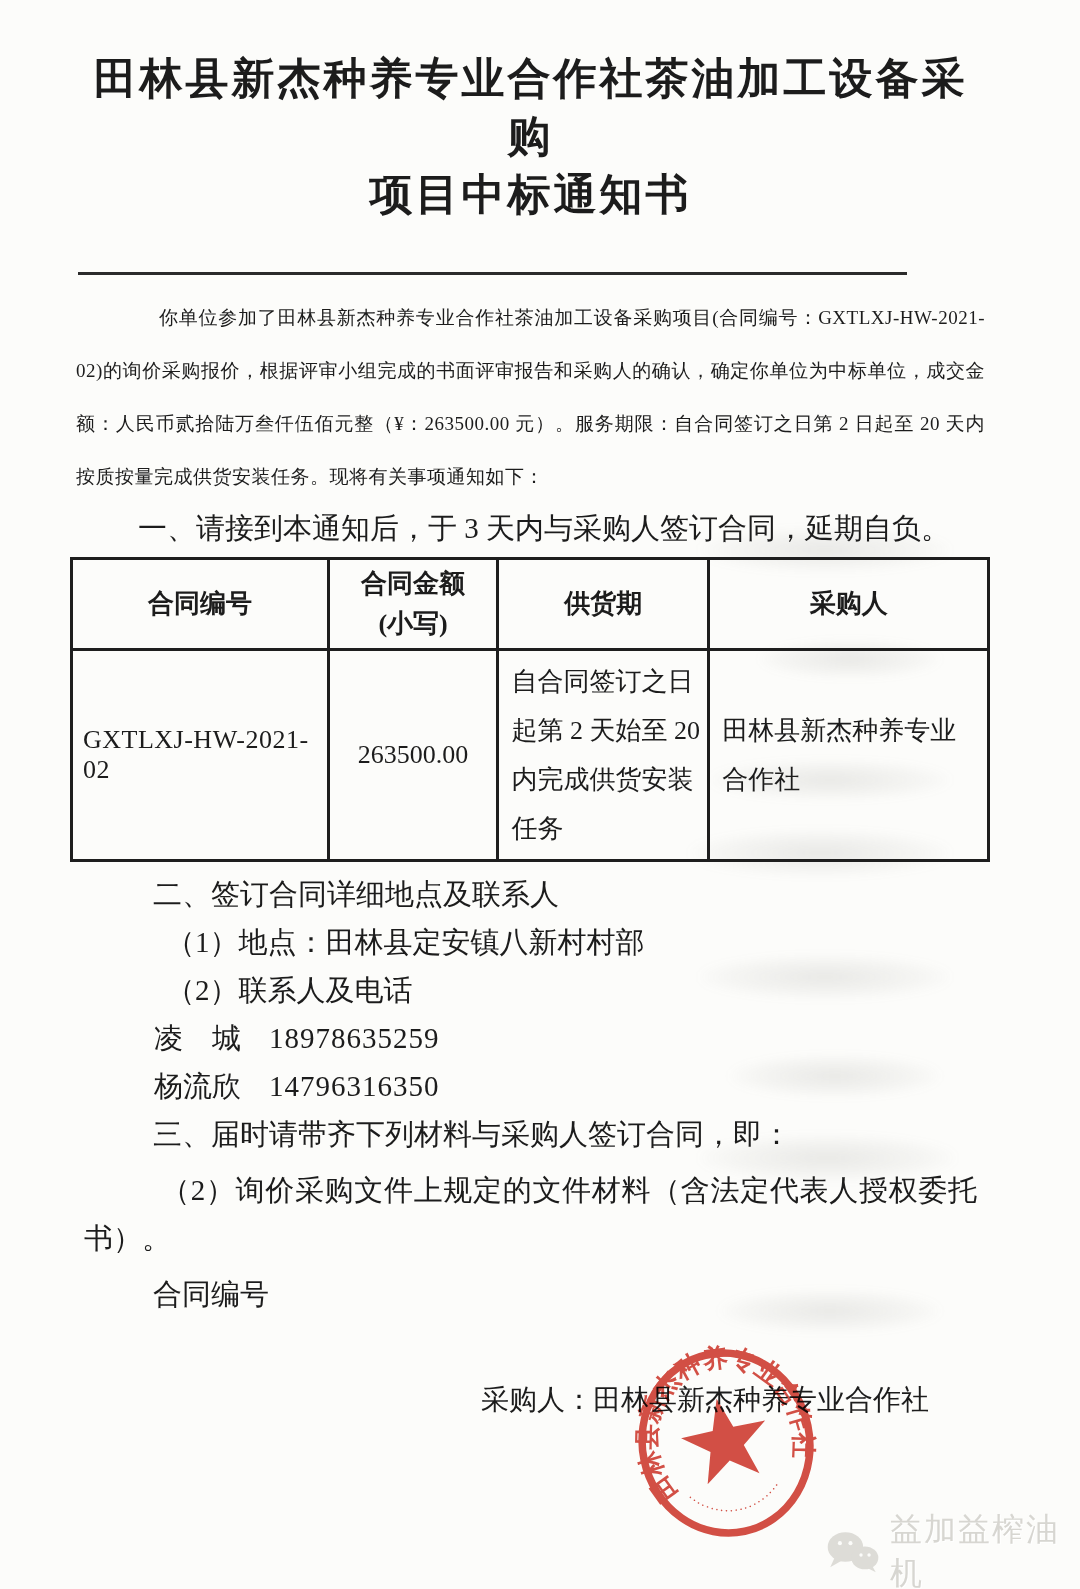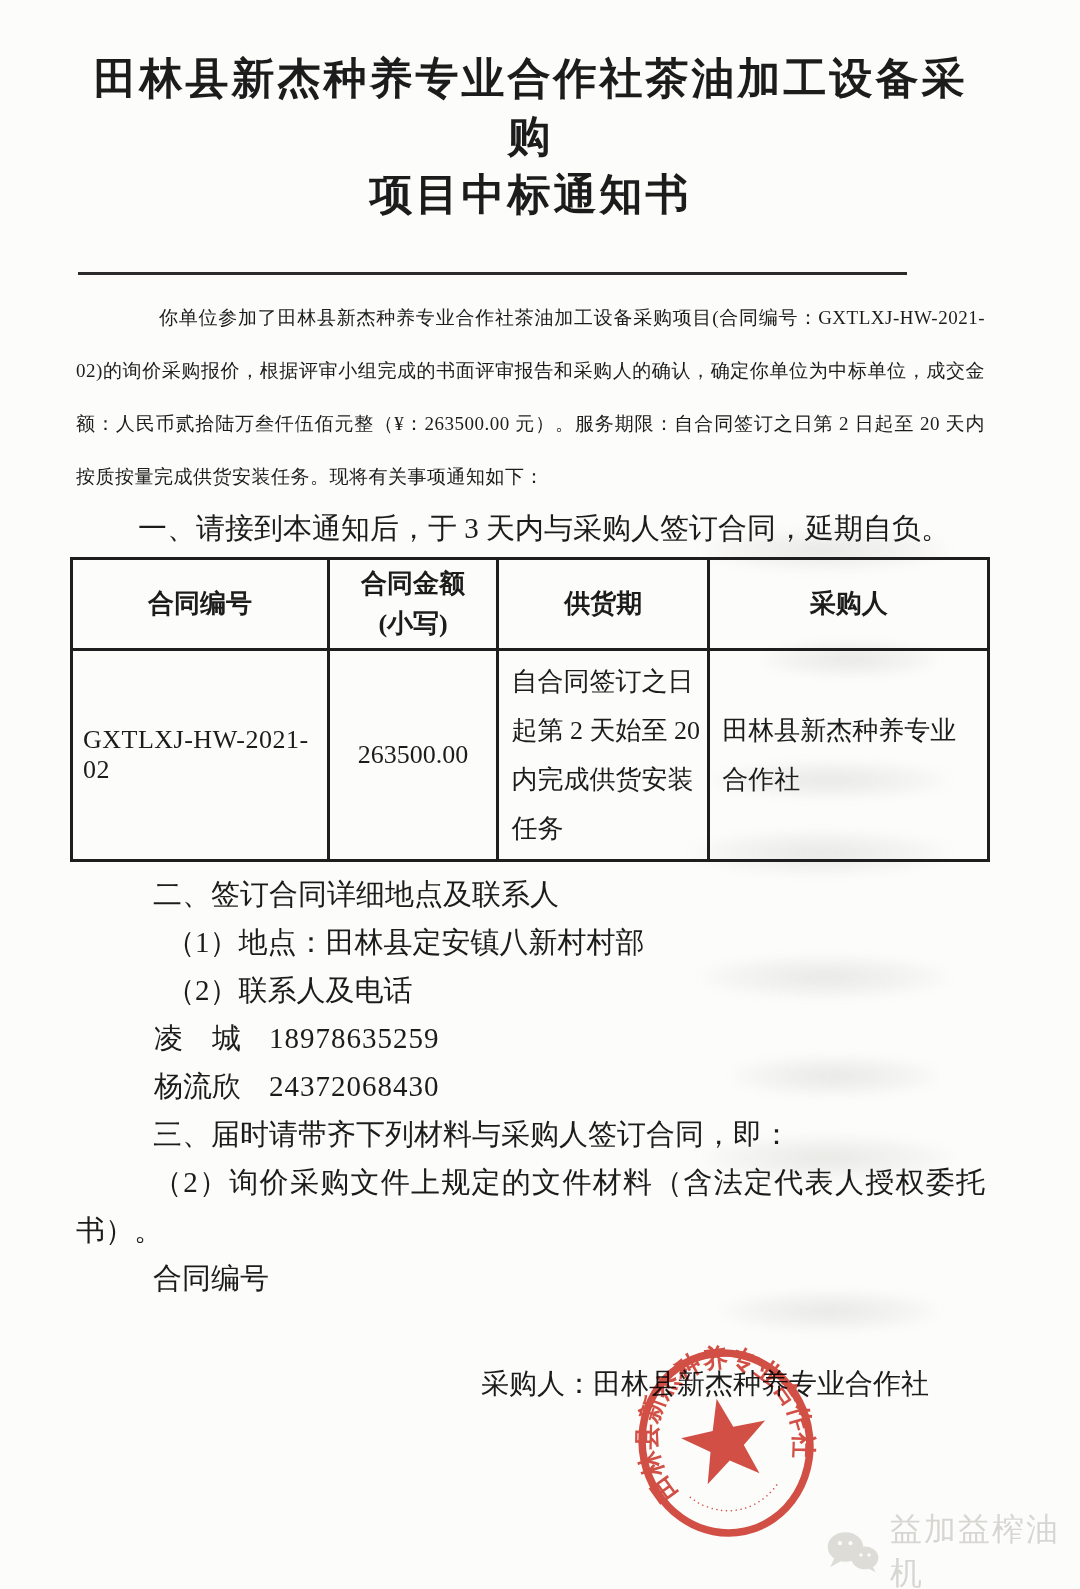--- a/index.html
+++ b/index.html
@@ -22,21 +22,21 @@
   .rule { height: 0; border: none; border-top: 3px solid #2b2b2b; margin: 48px 78px 0 2px; }
   .recipient { font-size: 29px; line-height: 40px; margin-top: 28px; }
   .para {
     font-size: 19px; line-height: 53px; margin: 16px 0 0 0;
     text-align: justify; text-indent: 83px; letter-spacing: 0.5px;
   }
   .line { font-size: 29px; line-height: 50px; margin: 0; }
   .ind-item { padding-left: 62px; }
   .ind-sect { padding-left: 77px; }
   .ind-sub  { padding-left: 90px; }
-  .wrap-para { font-size: 29px; line-height: 48px; margin: 0; text-align: justify; text-indent: 77px; }
+  .wrap-para { font-size: 29px; line-height: 48px; margin: 8px; text-align: justify; text-indent: 77px; }
   .sect { line-height: 48px; }
   .contact { font-size: 29px; line-height: 48px; padding-left: 78px; }
   .contact .phone { margin-left: 28px; letter-spacing: 1px; }
   table.contract {
     border-collapse: collapse; width: 920px;
     margin: 4px 0 0 -6px; table-layout: fixed;
     font-size: 26px;
     border-radius: 25px;
   }
   table.contract th, table.contract td { border: 3px solid #1e1e1e; }
@@ -137,21 +137,21 @@
   </table>
 
   <p class="line sect ind-sect" style="margin-top:8px">二、签订合同详细地点及联系人</p>
   <p class="line sect ind-sub">（1）地点：田林县定安镇八新村村部</p>
   <p class="line sect ind-sub">（2）联系人及电话</p>
 
   <div class="contact">
     <span>凌　城</span><span class="phone">18978635259</span>
   </div>
   <div class="contact">
-    <span>杨流欣</span><span class="phone">24372068430</span>
+    <span>杨流欣</span><span class="phone">14796316350</span>
   </div>
 
   <p class="line sect ind-sect">三、届时请带齐下列材料与采购人签订合同，即：</p>
   <p class="wrap-para">（2）询价采购文件上规定的文件材料（含法定代表人授权委托书）。</p>
   <p class="line sect ind-sect">合同编号</p>
 
   <div class="sig-line">采购人：田林县新杰种养专业合作社</div>
 
 </div>
 

